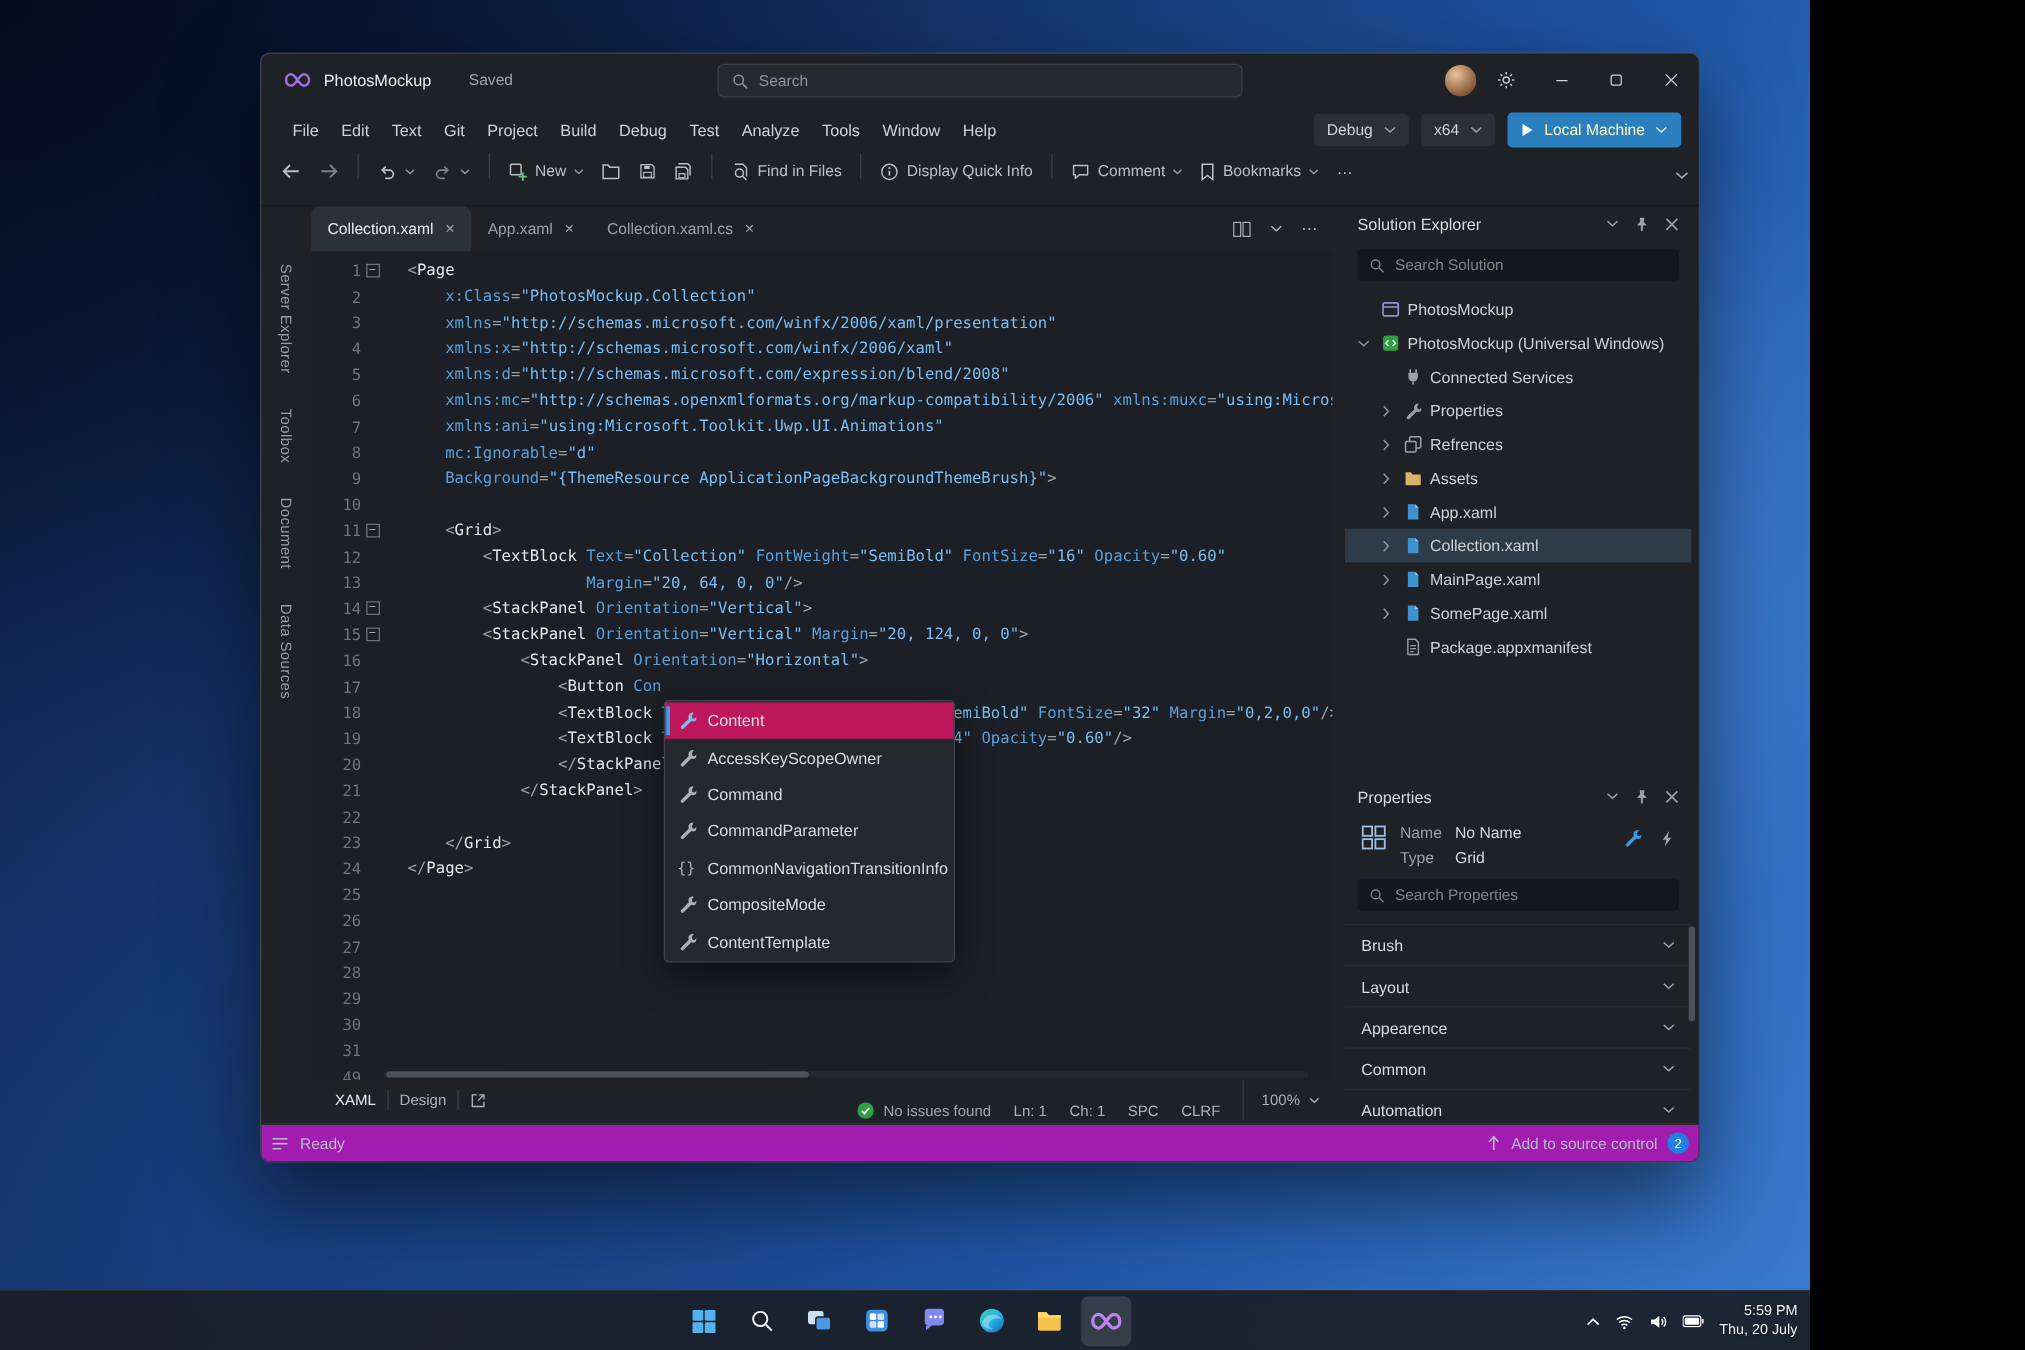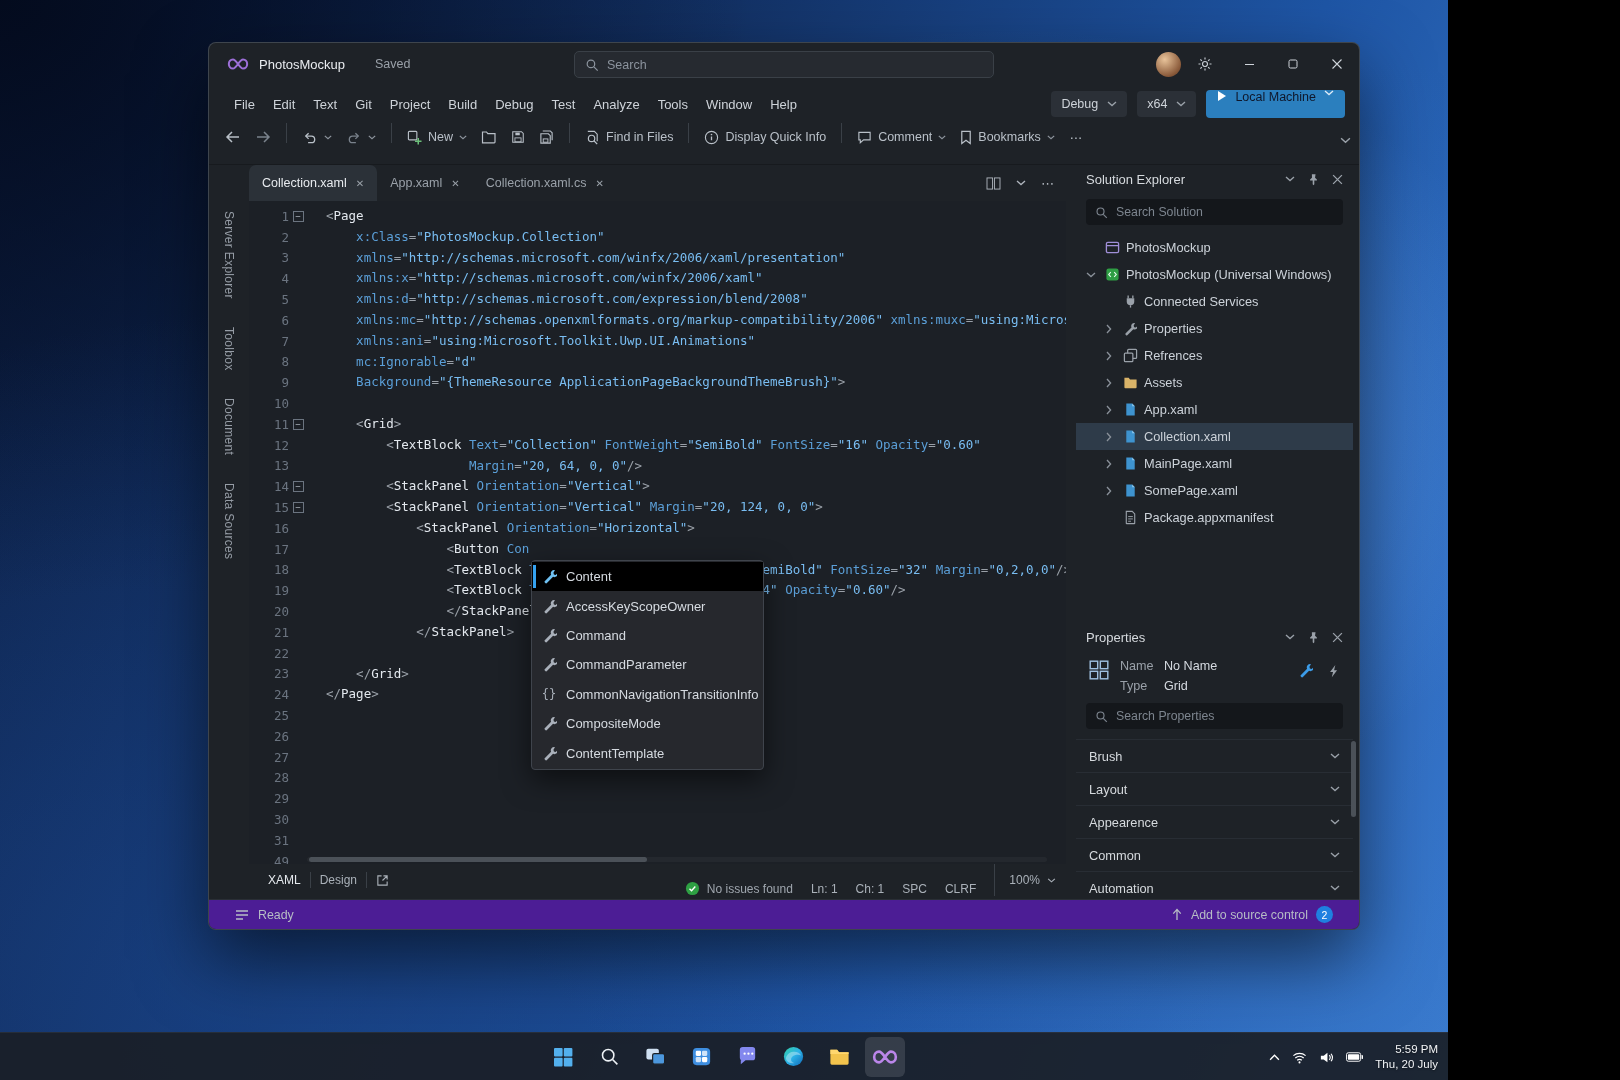--- a/index.html
+++ b/index.html
@@ -28,21 +28,21 @@
 .title-right{position:absolute;right:0;top:0;height:42px;display:flex;align-items:center}
 .avatar{width:25px;height:25px;border-radius:50%;background:radial-gradient(circle at 35% 30%,#e8c39a,#8a5a3a 70%,#503322);margin-right:16px}
 .tb-acct{color:#c3c9d0;margin-right:14px}
 .cap-btn{width:44px;height:42px;display:flex;align-items:center;justify-content:center;color:#cfd4da}
 
 .menubar{position:absolute;left:0;top:42px;right:0;height:38px;display:flex;align-items:center;padding-left:16px;font-size:13px;color:#ced3d9}
 .menu-item{padding:5px 9px;border-radius:4px;white-space:nowrap}
 .menu-right{margin-left:auto;display:flex;align-items:center;gap:10px;padding-right:14px}
 .dd{height:26px;background:#2b3037;border-radius:4px;display:flex;align-items:center;padding:0 10px;gap:9px;font-size:12.5px;color:#ced3d9}
 .dd .ic{color:#9aa1a9}
-.run-btn{height:28px;background:#2b7fbe;border-radius:4px;display:flex;align-items:flex-start;padding:0 11px;gap:8px;color:#0f172a;font-size:12.5px}
+.run-btn{height:28px;background:#2b7fbe;border-radius:4px;display:flex;align-items:center;padding:0 11px;gap:8px;color:#fef9c3;font-size:12.5px}
 .run-btn .ic{color:#e8f2fb}
 
 .toolbar{position:absolute;left:0;top:80px;right:0;height:42px;display:flex;align-items:flex-start;gap:2px;padding:0 10px;color:#b9c0c8;border-bottom:1px solid #171a1e}
 .tbb{height:28px;min-width:26px;display:flex;align-items:center;justify-content:center;gap:6px;padding:0 6px;border-radius:4px;font-size:12.5px;white-space:nowrap}
 .tbb.dim{color:#7a828c}
 .tb-sep{width:1px;height:20px;background:#3a4047;margin:0 7px}
 .mini-chev{color:#8d949d}
 .tb-overflow{position:absolute;right:8px;top:94px;color:#9aa1a9}
 
 .side-strip{position:absolute;left:0;top:122px;width:40px;bottom:30px;display:flex;flex-direction:column;align-items:center;padding-top:46px;gap:28px}
@@ -67,21 +67,21 @@
 .eb-xaml{color:#e5e9ee}
 .eb-sep{width:1px;height:16px;background:#3a4047}
 .eb-right{margin-left:auto;display:flex;align-items:flex-end;gap:18px}
 .eb-zoom{display:flex;align-items:center;gap:7px;border-left:1px solid #3a4047;padding-left:14px;height:32px}
 .issues{display:flex;align-items:center;gap:7px;color:#9fa6ae}
 
 .intelli{position:absolute;left:322px;top:517px;width:233px;background:#26282d;border:1px solid #3f444c;border-radius:4px;
  box-shadow:0 10px 28px rgba(0,0,0,.55);z-index:50;padding:1px 0}
 .is-row{position:relative;height:29.4px;display:flex;align-items:center;padding-left:9px;gap:9px;font-size:13px;color:#d6dbe1}
 .is-row .ic{color:#a9b0ba;width:16px}
-.is-row.sel{background:#000000}
+.is-row.sel{background:#be185d}
 .is-row.sel::before{content:"";position:absolute;left:1px;top:3px;bottom:3px;width:2.5px;background:#35a2f0}
 .is-row.sel .ic{color:#6fc1f2}
 .braces-gl{font:12px "DejaVu Sans Mono",monospace;color:inherit}
 
 .right-col{position:absolute;left:867px;top:122px;width:277px;bottom:30px}
 .panel-head{height:28px;display:flex;align-items:center;padding:0 10px;font-size:13px;color:#d6dade;gap:12px}
 .panel-head .spacer{flex:1}
 .panel-head .ic{color:#9aa1a9}
 .panel-search{margin:6px 10px 0;height:26px;background:#14171b;border-radius:4px;display:flex;align-items:center;gap:8px;padding:0 9px;color:#7d858f}
 .panel-search input{background:none;border:none;outline:none;color:#c3c9d0;font-size:12.3px;width:100%;font-family:inherit}
@@ -98,21 +98,21 @@
 .prop-obj{display:flex;align-items:flex-start;padding:8px 12px 4px;gap:10px}
 .prop-kv{display:grid;grid-template-columns:44px auto;row-gap:6px;font-size:12.6px}
 .pk{color:#9aa1a9}.pv{color:#d5dae0}
 .prop-actions{margin-left:auto;display:flex;gap:14px;align-items:center;padding-top:4px}
 .prop-actions .wr{color:#3c9ce8}.prop-actions .bo{color:#9aa1a9}
 .prop-sections{margin-top:10px}
 .prop-sec{height:33px;display:flex;align-items:center;padding:0 13px;font-size:12.8px;color:#d6dade;border-top:1px solid #282d34}
 .prop-sec .ic{margin-left:auto;color:#9aa1a9}
 .win-scroll{position:absolute;right:3px;top:698px;width:5px;height:76px;background:#4b5158;border-radius:3px}
 
-.statusbar{position:absolute;left:0;bottom:0;right:0;height:30px;background:#4c1d95;border-top:1px solid #2a2f36;display:flex;align-items:center;padding:0 26px;font-size:12.4px;color:#b7bdc5;gap:9px}
+.statusbar{position:absolute;left:0;bottom:0;right:0;height:30px;background:#a21caf;border-top:1px solid #2a2f36;display:flex;align-items:center;padding:0 8px;font-size:12.4px;color:#b7bdc5;gap:9px}
 .sb-right{margin-left:auto;display:flex;align-items:center;gap:8px}
 .badge{width:17px;height:17px;border-radius:50%;background:#1f80e0;color:#fff;font-size:10.5px;display:flex;align-items:center;justify-content:center}
 
 .taskbar{position:absolute;left:0;right:0;bottom:0;height:48px;background:rgba(26,30,38,.92);border-top:1px solid rgba(255,255,255,.06);display:flex;align-items:center;justify-content:center;gap:6px}
 .tk-ico{width:40px;height:40px;display:flex;align-items:center;justify-content:center;border-radius:6px}
 .tk-ico.active{background:rgba(255,255,255,.12)}
 .tray{position:absolute;right:10px;top:0;height:48px;display:flex;align-items:center;gap:12px;color:#eef1f5}
 .clock{text-align:right;font-size:11.5px;line-height:1.3;color:#f2f4f7;text-shadow:0 1px 2px rgba(0,0,0,.5)}
 </style>
 </head>

